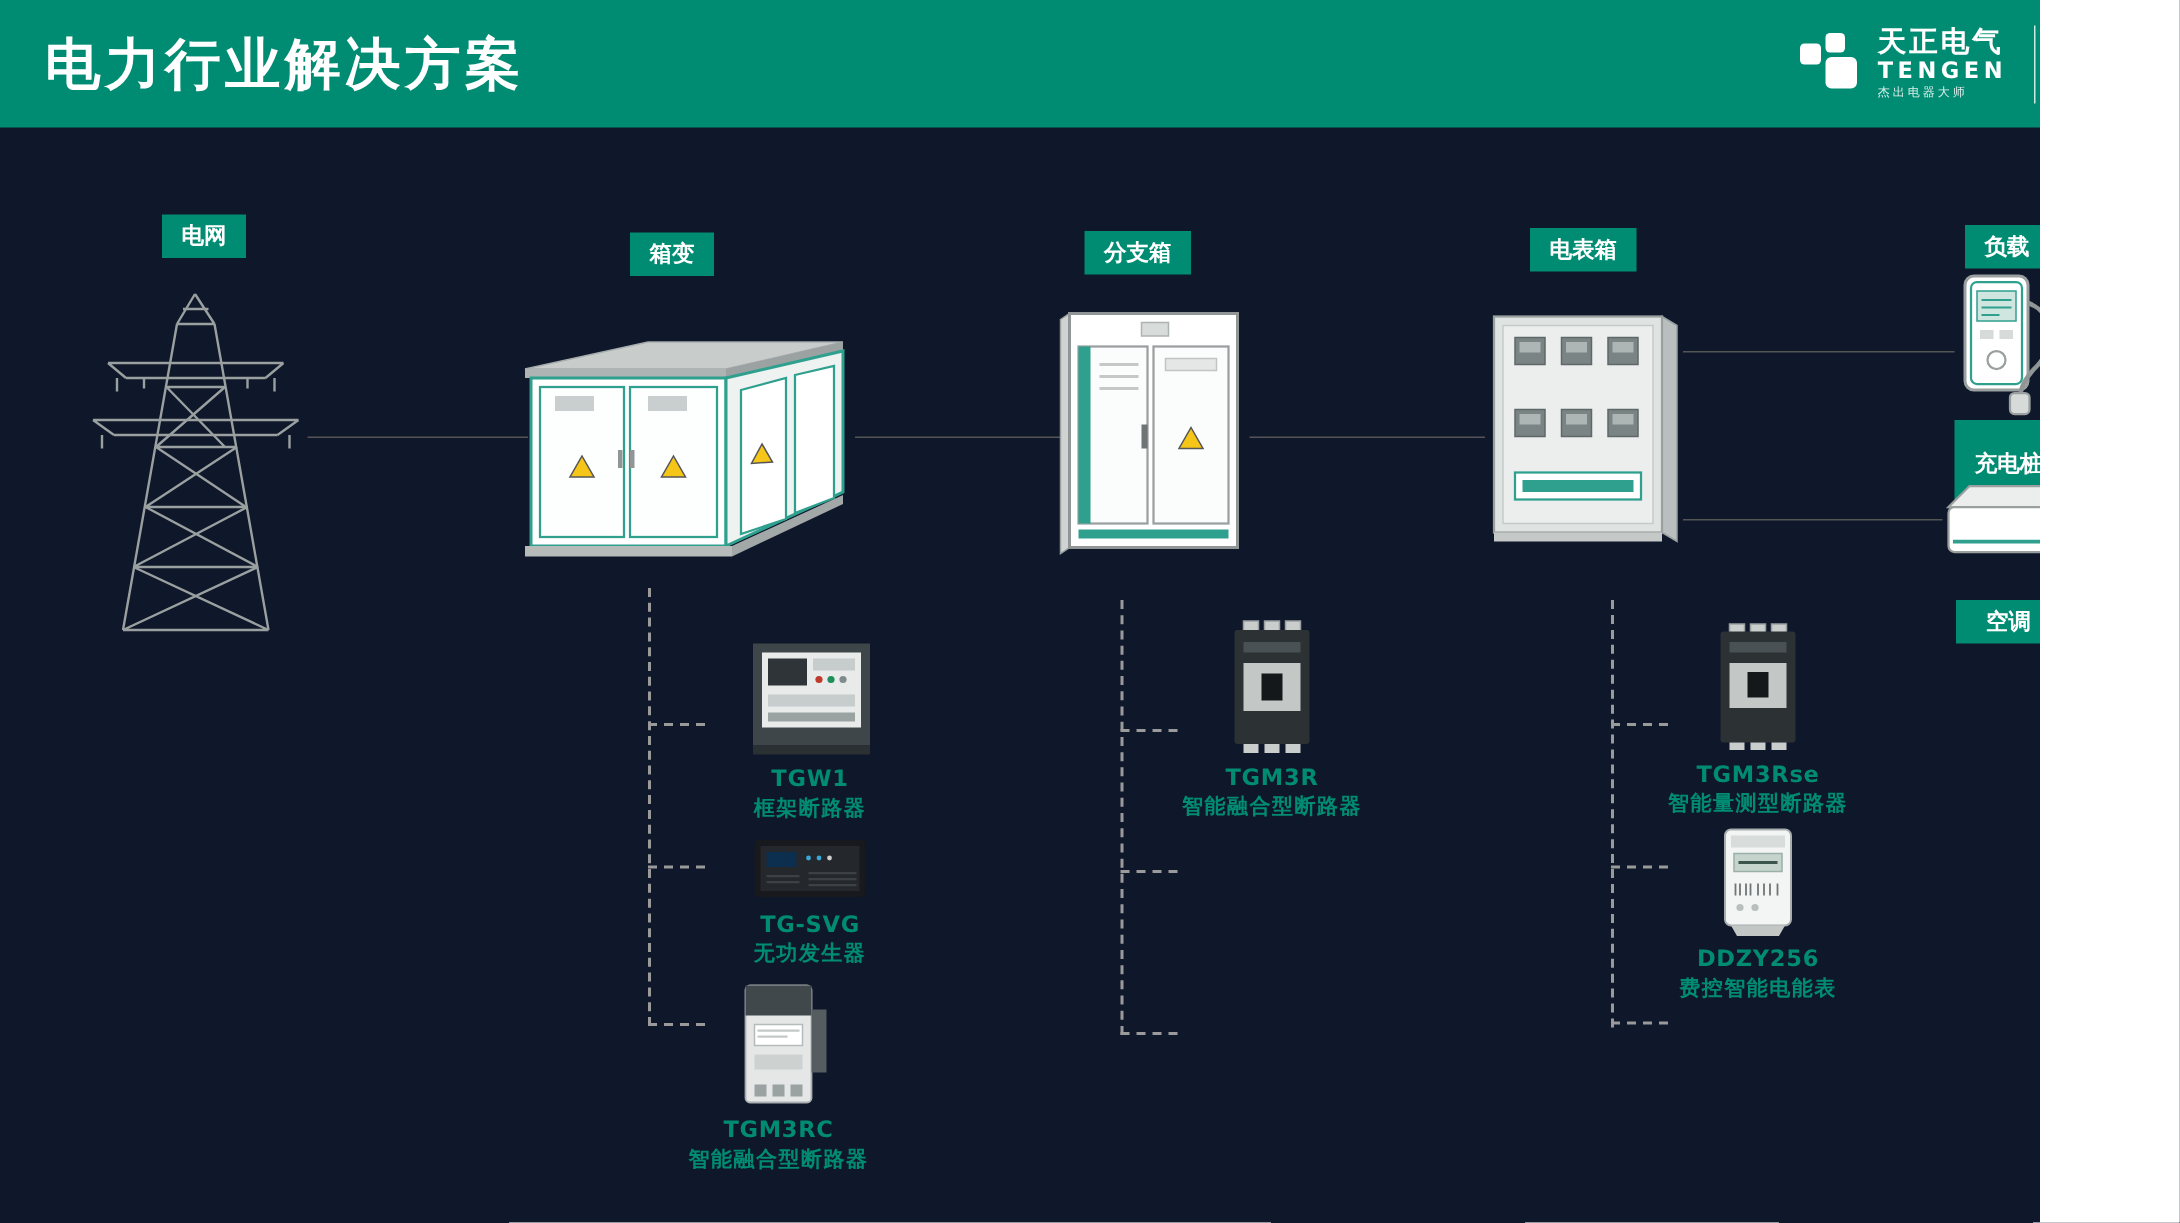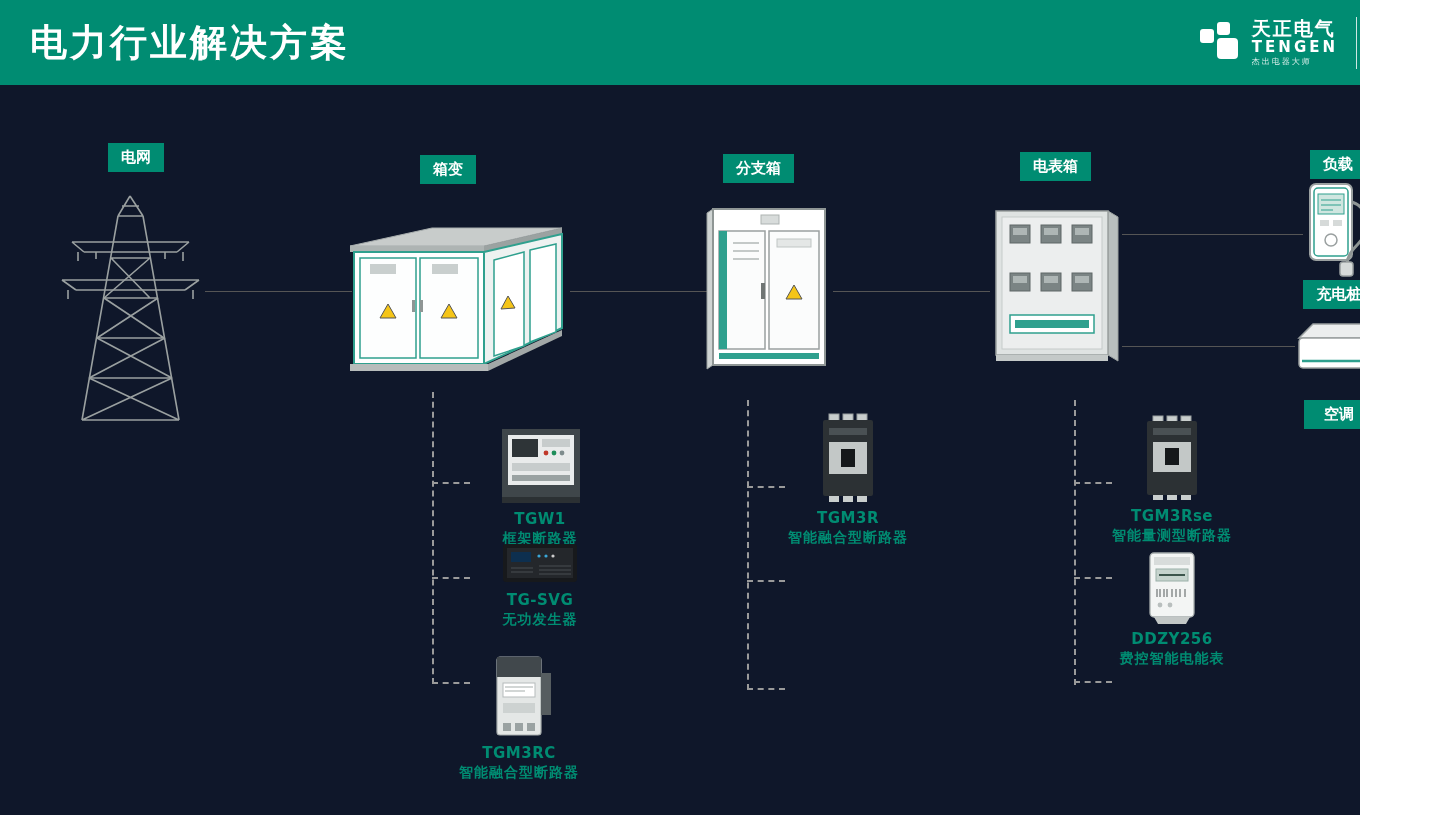--- a/index.html
+++ b/index.html
@@ -66,21 +66,21 @@
         </svg>
       </span>
     </div>
   </div>
 
   <div class="badge" style="left:108px;top:143px;">电网</div>
   <div class="badge" style="left:420px;top:155px;">箱变</div>
   <div class="badge" style="left:723px;top:154px;">分支箱</div>
   <div class="badge" style="left:1020px;top:152px;">电表箱</div>
   <div class="badge" style="left:1310px;top:150px;">负载</div>
-  <div class="badge" style="left:1303px;top:280px;width:72px;padding:5px 0;">充电桩</div>
+  <div class="badge" style="left:1303px;top:280px;width:72px;padding:20px 0;">充电桩</div>
   <div class="badge" style="left:1304px;top:400px;width:70px;padding:5px 0;">空调</div>
 
   <div class="hline" style="top:291px;left:205px;width:147px;"></div>
   <div class="hline" style="top:291px;left:570px;width:137px;"></div>
   <div class="hline" style="top:291px;left:833px;width:157px;"></div>
   <div class="hline" style="top:234px;left:1122px;width:181px;"></div>
   <div class="hline" style="top:346px;left:1122px;width:173px;"></div>
 
   <div class="vdash" style="left:432px;top:392px;height:292px;"></div>
   <div class="hdash" style="left:432px;top:482px;width:38px;"></div>
@@ -212,21 +212,21 @@
       <circle cx="56" cy="30" r="2.4" fill="#1e8e5a"></circle>
       <circle cx="64" cy="30" r="2.4" fill="#7f8c8d"></circle>
       <rect x="14" y="40" width="58" height="8" fill="#c7cccc"></rect>
       <rect x="14" y="52" width="58" height="6" fill="#9aa2a2"></rect>
       <rect x="4" y="74" width="78" height="6" fill="#2b3033"></rect>
     </svg>
     <div class="pname">TGW1</div>
     <div class="pdesc">框架断路器</div>
   </div>
 
-  <div class="pcard" style="left:465px;top:536px;">
+  <div class="pcard" style="left:465px;top:552px;">
     <svg width="78" height="50" viewBox="0 0 78 50">
       <rect x="2" y="8" width="74" height="38" rx="3" fill="#17191c"></rect>
       <rect x="6" y="12" width="66" height="30" fill="#24272b"></rect>
       <rect x="10" y="16" width="20" height="10" fill="#0d2f4f"></rect>
       <circle cx="38" cy="20" r="1.6" fill="#3aa7d8"></circle>
       <circle cx="45" cy="20" r="1.6" fill="#3aa7d8"></circle>
       <circle cx="52" cy="20" r="1.6" fill="#cccccc"></circle>
       <path d="M38 30 h32 M38 34 h32 M38 38 h32 M10 32 h22 M10 36 h22" stroke="#3c4146" stroke-width="1.5"></path>
     </svg>
     <div class="pname">TG-SVG</div>

